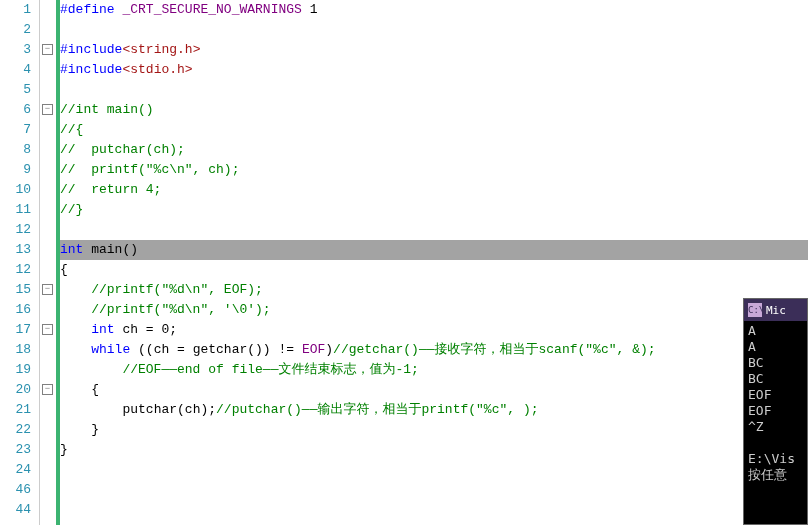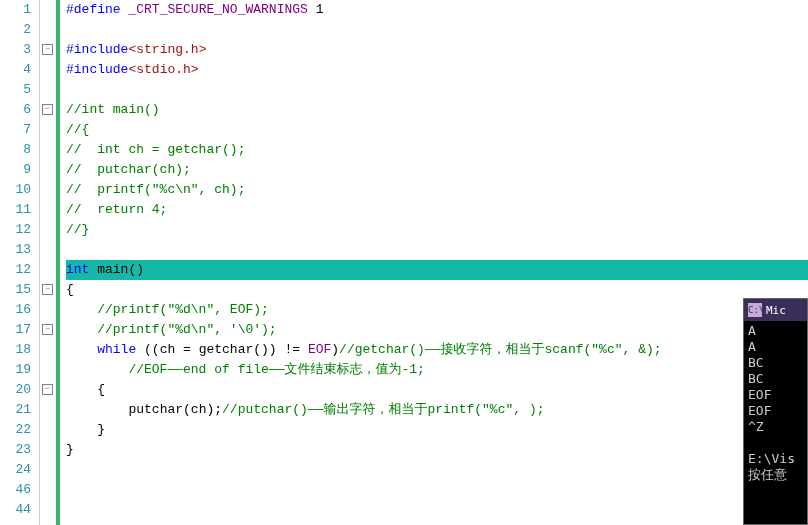--- a/index.html
+++ b/index.html
@@ -3,28 +3,28 @@
 <meta charset="utf-8">
 <style>
   * { margin: 0; padding: 0; box-sizing: border-box; }
   body { font-family: Consolas, 'Courier New', monospace; font-size: 13px; background: #fff; position: relative; width: 808px; height: 525px; overflow: hidden; }
   .editor { display: flex; height: 525px; }
   .gutter { width: 40px; background: #fff; border-right: 1px solid #ccc; text-align: right; padding-right: 8px; color: #2b91af; user-select: none; }
   .gutter div { height: 20px; line-height: 20px; }
   .foldcol { width: 16px; background: #fff; position: relative; }
   .foldcol .mark { position: absolute; left: 2px; width: 11px; height: 11px; border: 1px solid #808080; background: #fff; color: #808080; font-size: 9px; line-height: 9px; text-align: center; cursor: pointer; }
   .greenbar { width: 4px; background: #3cb371; }
-  .code { flex: 1; padding-left: 6px; position: relative; }
+  .code { flex: 1; position: relative; }
   .code .ln { height: 20px; line-height: 20px; white-space: pre; }
   .kw-blue { color: #0000ff; }
   .kw-purple { color: #800080; }
   .str { color: #a31515; }
   .cmt { color: #008000; font-family: Liberation Mono, monospace; }
   .plain { color: #000; }
-  .hl { background: #14b8a6; }
+  .hl { background: #a3a3a3; }
   .console {
     position: absolute; right: 0; top: 298px; width: 65px; height: 227px;
     background: #000; color: #ccc; font-family: Consolas, monospace; font-size: 13px;
     border: 1px solid #666;
   }
   .console-title {
     height: 22px; background: #3b2e58; color: #fff; display: flex; align-items: center; padding: 0 4px; font-size: 11px;
   }
   .console-title .icon { width: 14px; height: 14px; background: #c8a8d8; color: #3b2e58; text-align: center; line-height: 14px; font-size: 9px; margin-right: 4px; }
   .console-body { padding: 2px 4px; line-height: 16px; white-space: pre; }
@@ -70,30 +70,30 @@
     </div>
   <div class="greenbar"></div>
   <div class="code">
     <div class="ln"><span class="kw-blue">#define </span><span class="kw-purple">_CRT_SECURE_NO_WARNINGS</span><span class="plain"> 1</span></div>
     <div class="ln"></div>
     <div class="ln"><span class="kw-blue">#include</span><span class="str">&lt;</span><span class="str">string.h</span><span class="str">&gt;</span></div>
     <div class="ln"><span class="kw-blue">#include</span><span class="str">&lt;</span><span class="str">stdio.h</span><span class="str">&gt;</span></div>
     <div class="ln"></div>
     <div class="ln"><span class="cmt">//int main()</span></div>
     <div class="ln"><span class="cmt">//{</span></div>
-    <div class="ln"><span class="cmt">//  int ch = getchar();</span></div>
     <div class="ln"><span class="cmt">//  putchar(ch);</span></div>
     <div class="ln"><span class="cmt">//  printf("%c\n", ch);</span></div>
     <div class="ln"><span class="cmt">//  return 4;</span></div>
     <div class="ln"><span class="cmt">//}</span></div>
     <div class="ln"></div>
     <div class="ln hl"><span class="kw-blue">int</span><span class="plain"> main</span><span class="plain">()</span></div>
     <div class="ln"><span class="plain">{</span></div>
     <div class="ln"><span class="cmt">    //printf("%d\n", EOF);</span></div>
     <div class="ln"><span class="cmt">    //printf("%d\n", '\0');</span></div>
+    <div class="ln"><span class="plain">    </span><span class="kw-blue">int</span><span class="plain"> ch = 0;</span></div>
     <div class="ln"><span class="plain">    </span><span class="kw-blue">while</span><span class="plain"> ((ch = getchar()) != </span><span class="kw-purple">EOF</span><span class="plain">)</span><span class="cmt">//getchar()——接收字符，相当于scanf("%c", &amp;);</span></div>
     <div class="ln"><span class="cmt">        //EOF——end of file——文件结束标志，值为-1;</span></div>
     <div class="ln"><span class="plain">    {</span></div>
     <div class="ln"><span class="plain">        </span><span class="plain">putchar(ch);</span><span class="cmt">//putchar()——输出字符，相当于printf("%c", );</span></div>
     <div class="ln"><span class="plain">    }</span></div>
     <div class="ln"><span class="plain">}</span></div>
   </div>
 </div>
 
 <div class="console">

